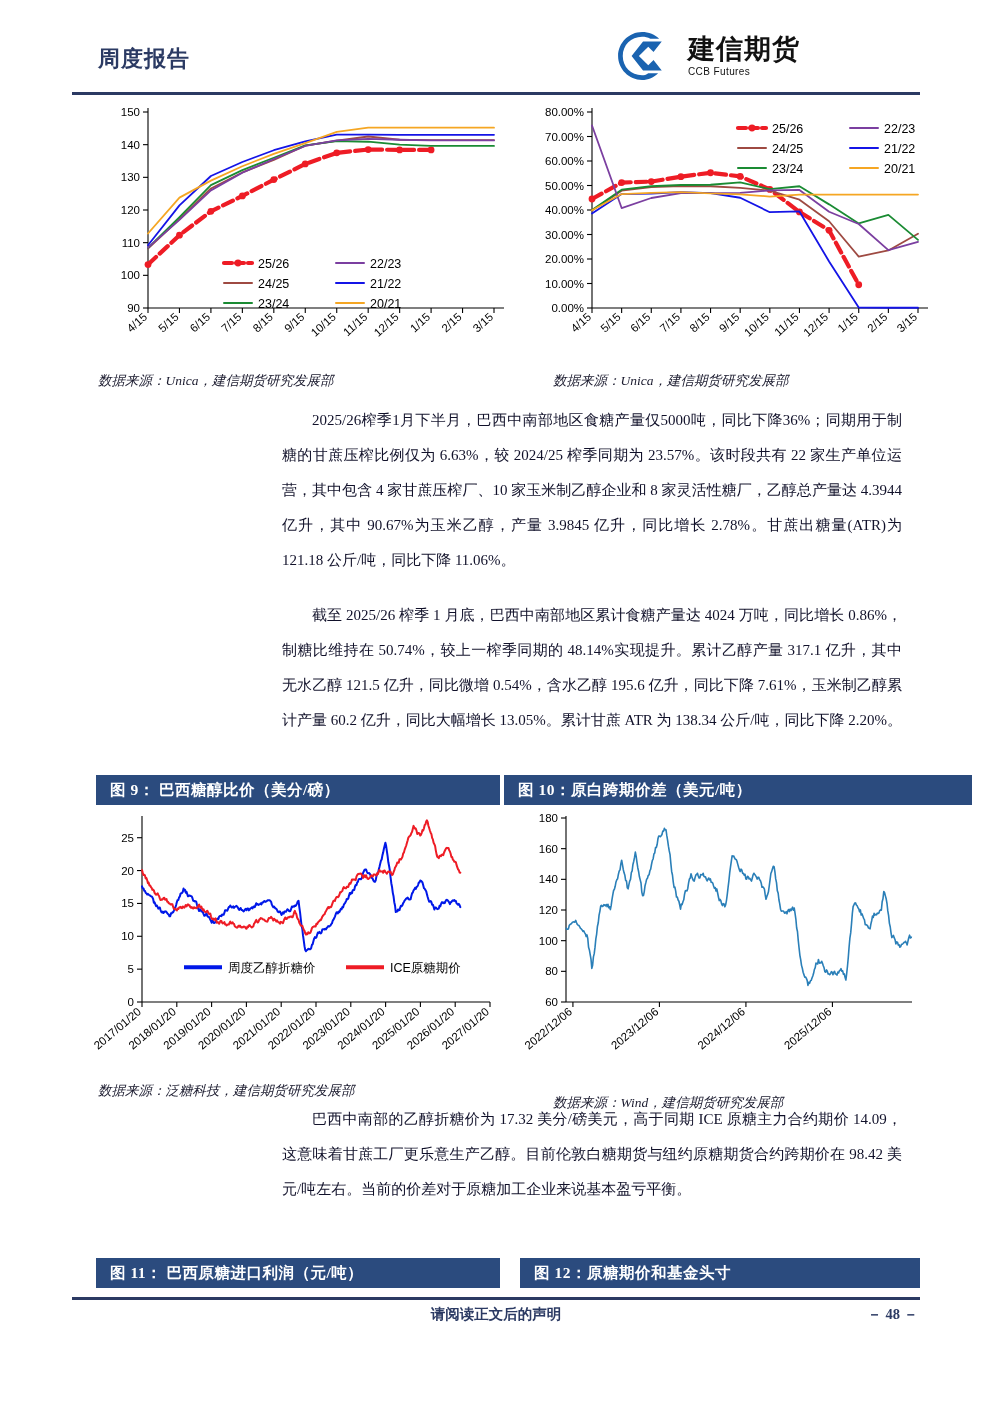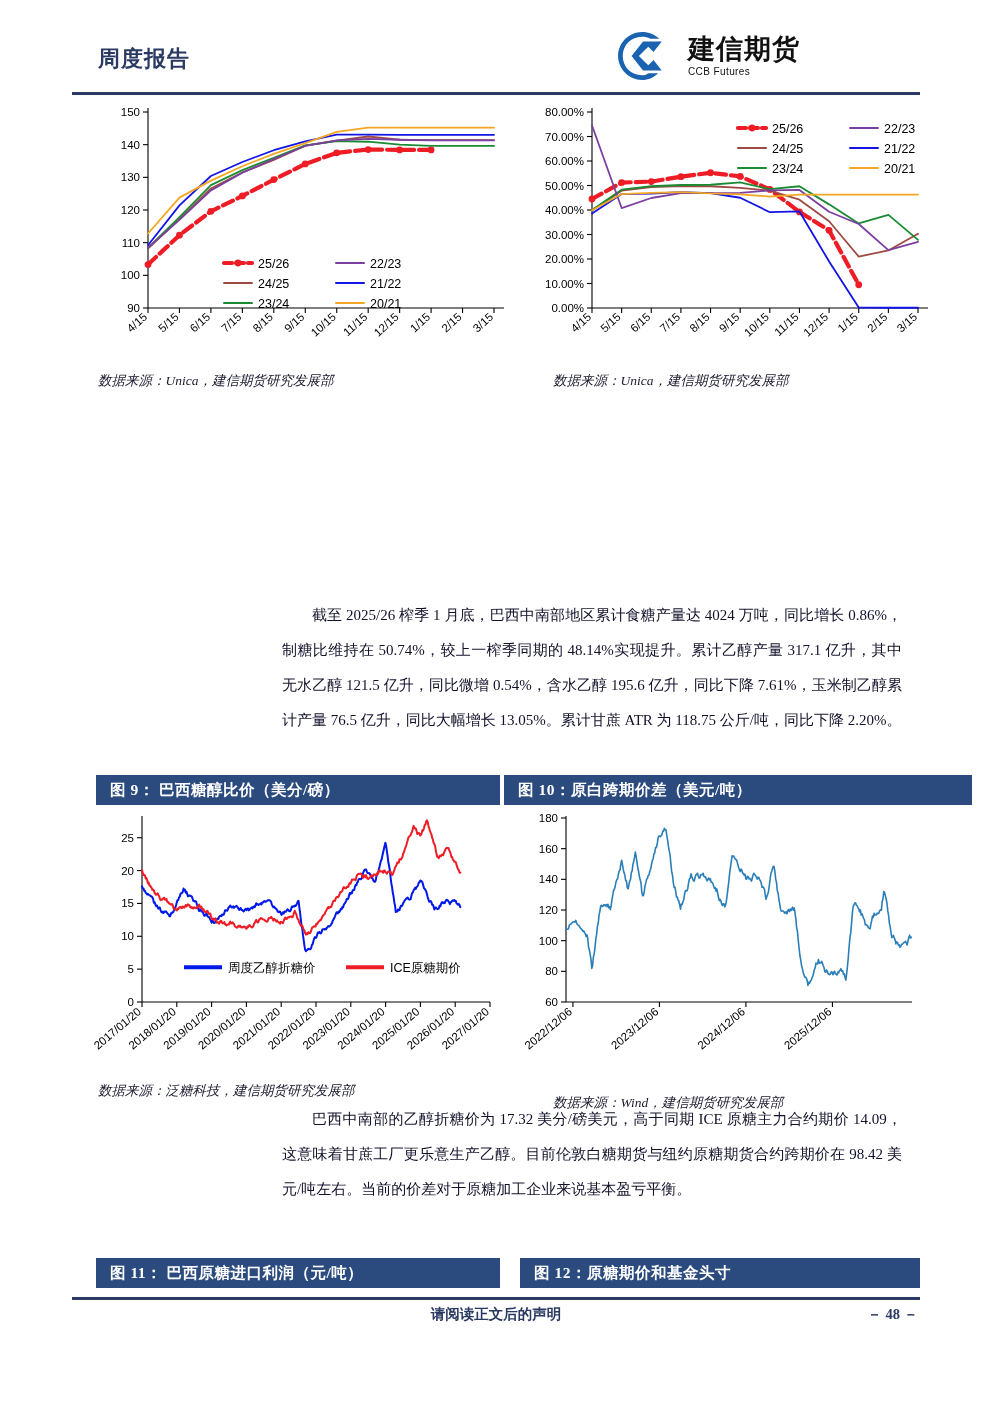--- a/index.html
+++ b/index.html
@@ -316,22 +316,23 @@
         <line x1="320" y1="48" x2="348" y2="48" stroke="#1414e6" stroke-width="2" stroke-linecap="round"></line>
         <text x="354" y="52.5" class="legend-text">21/22</text>
         <line x1="320" y1="68" x2="348" y2="68" stroke="#f5a623" stroke-width="2" stroke-linecap="round"></line>
         <text x="354" y="72.5" class="legend-text">20/21</text>
       </svg>
   </div>
 
   <div class="src" style="left:98px; top:372px;">数据来源：Unica，建信期货研究发展部</div>
   <div class="src" style="left:553px; top:372px;">数据来源：Unica，建信期货研究发展部</div>
 
-
-  <div class="para" style="top:598px;">截至 2025/26 榨季 1 月底，巴西中南部地区累计食糖产量达 4024 万吨，同比增长 0.86%，制糖比维持在 50.74%，较上一榨季同期的 48.14%实现提升。累计乙醇产量 317.1 亿升，其中无水乙醇 121.5 亿升，同比微增 0.54%，含水乙醇 195.6 亿升，同比下降 7.61%，玉米制乙醇累计产量 76.5 亿升，同比大幅增长 13.05%。累计甘蔗 ATR 为 118.75 公斤/吨，同比下降 2.20%。</div>
+  <div class="para" style="top:403px;">2025/26榨季1月下半月，巴西中南部地区食糖产量仅5000吨，同比下降36%；同期用于制糖的甘蔗压榨比例仅为 6.63%，较 2024/25 榨季同期为 23.57%。该时段共有 22 家生产单位运营，其中包含 4 家甘蔗压榨厂、10 家玉米制乙醇企业和 8 家灵活性糖厂，乙醇总产量达 4.3944 亿升，其中 90.67%为玉米乙醇，产量 3.9845 亿升，同比增长 2.78%。甘蔗出糖量(ATR)为 121.18 公斤/吨，同比下降 11.06%。</div>
+
+  <div class="para" style="top:598px;">截至 2025/26 榨季 1 月底，巴西中南部地区累计食糖产量达 4024 万吨，同比增长 0.86%，制糖比维持在 50.74%，较上一榨季同期的 48.14%实现提升。累计乙醇产量 317.1 亿升，其中无水乙醇 121.5 亿升，同比微增 0.54%，含水乙醇 195.6 亿升，同比下降 7.61%，玉米制乙醇累计产量 60.2 亿升，同比大幅增长 13.05%。累计甘蔗 ATR 为 138.34 公斤/吨，同比下降 2.20%。</div>
 
   <div class="banner" style="left:96px; top:775px; width:404px;">图 9：  巴西糖醇比价（美分/磅）</div>
   <div class="banner" style="left:504px; top:775px; width:468px;">图 10：原白跨期价差（美元/吨）</div>
 
   <div class="chart-box" style="left:96px; top:812px;">
     <svg class="chart" id="svg-fig9" width="404" height="268">
         <line x1="46" y1="4" x2="46" y2="190" class="axis-line"></line>
         <line x1="46" y1="190" x2="394" y2="190" class="axis-line"></line>
         <line x1="41" y1="190" x2="46" y2="190" class="tick"></line>
         <text x="38" y="194" class="tlabel" text-anchor="end">0</text>

